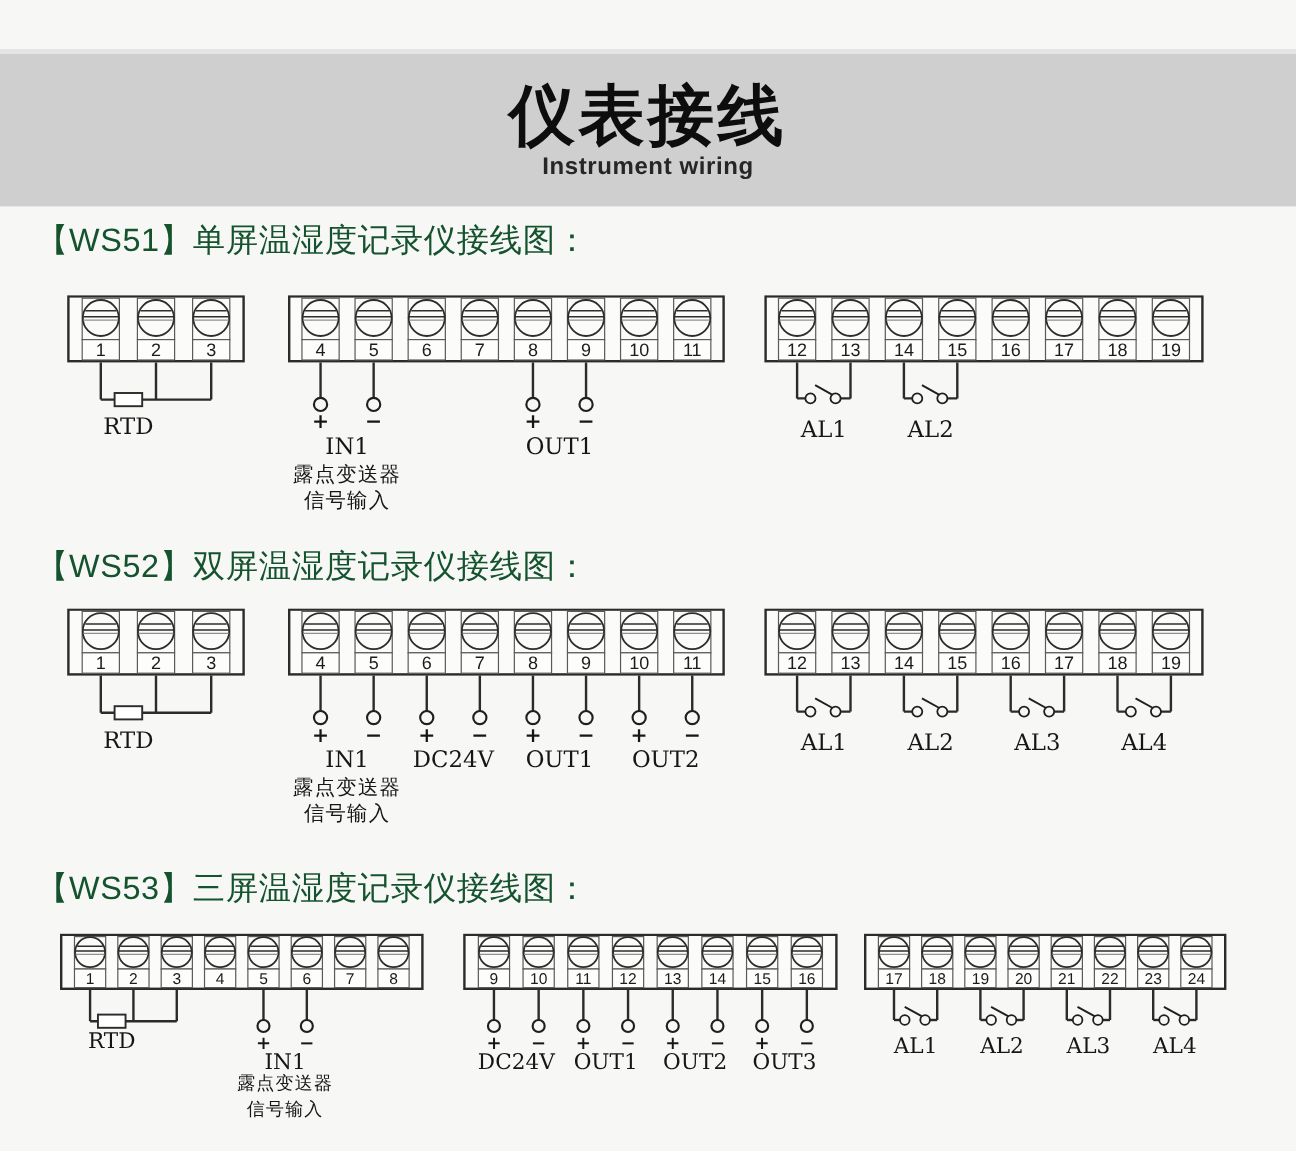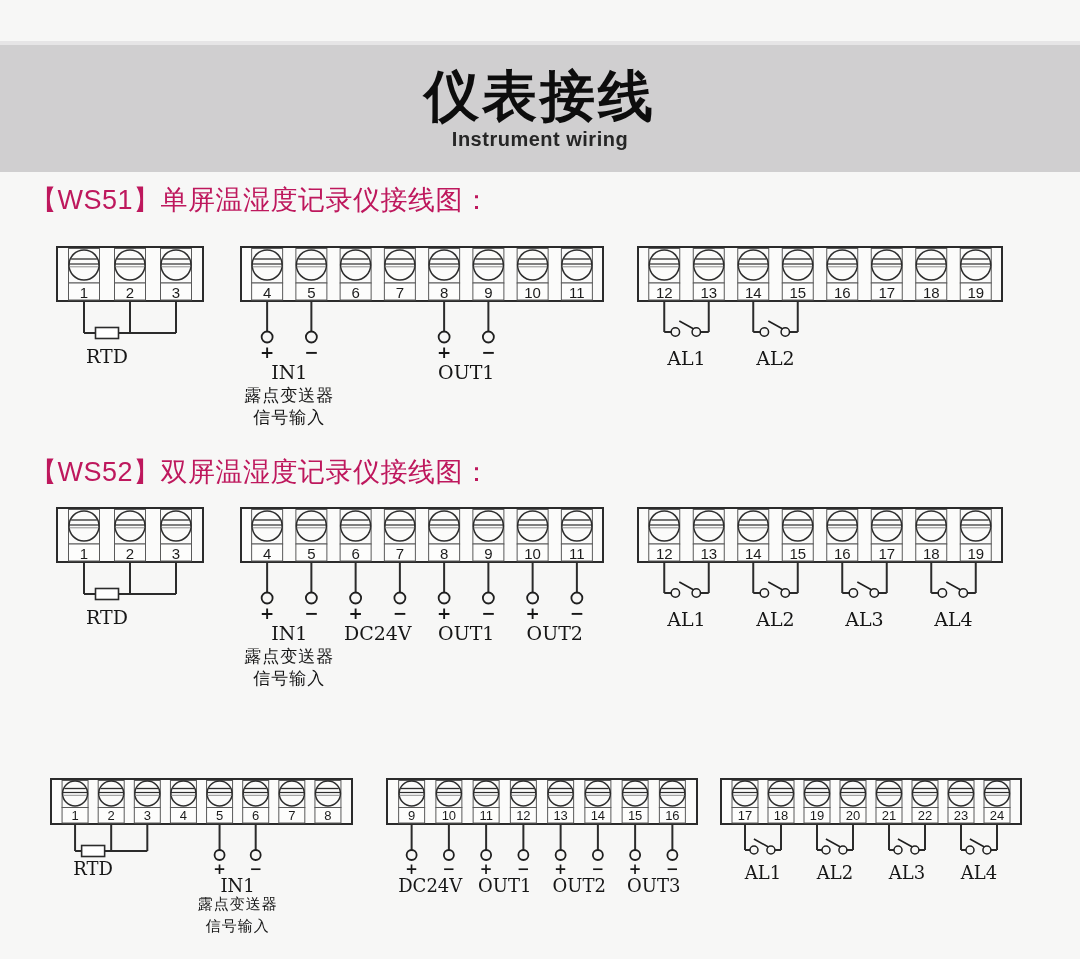--- a/index.html
+++ b/index.html
@@ -14,21 +14,21 @@
     display:flex;flex-direction:column;align-items:center;justify-content:center;margin-top:41px;
   }
   #banner .main-title{
     font-size:55px;font-weight:700;color:#0d0d0d;letter-spacing:3px;line-height:60px;
   }
   #banner .sub-title{
     font-size:20px;font-weight:700;color:#262626;letter-spacing:0.5px;margin-top:2px;
   }
   .section-title{
     position:absolute;left:30px;font-size:27px;line-height:32px;
-    font-weight:500;color:#be185d;letter-spacing:0.5px;white-space:nowrap;
+    font-weight:500;color:#14532d;letter-spacing:0.5px;white-space:nowrap;
   }
   svg.diagram{position:absolute;left:0;}
 </style>
 </head>
 <body>
 
 <div id="stage">
   <div id="banner">
     <div class="main-title">仪表接线</div>
     <div class="sub-title">Instrument wiring</div>
@@ -526,20 +526,21 @@
           <line x1="975.75" y1="56" x2="975.75" y2="86" stroke="#2b2b2b" stroke-width="2"></line>
           <line x1="931.25" y1="86" x2="938.175" y2="86" stroke="#2b2b2b" stroke-width="2"></line>
           <line x1="967.49" y1="86" x2="975.75" y2="86" stroke="#2b2b2b" stroke-width="2"></line>
           <circle cx="942.375" cy="86" r="4.2" fill="#f7f7f6" stroke="#1f1f1f" stroke-width="1.5"></circle>
           <circle cx="963.29" cy="86" r="4.2" fill="#f7f7f6" stroke="#1f1f1f" stroke-width="1.5"></circle>
           <line x1="960.79" y1="83" x2="946.29" y2="75" stroke="#1f1f1f" stroke-width="1.6"></line>
           <text x="953.5" y="112" text-anchor="middle" dominant-baseline="central" fill="#161616" font-size="19" font-family="&quot;DejaVu Serif&quot;,serif">AL4</text>
         </g>
       </g>
     </svg>
+    <div class="section-title" style="top: 724px;">【WS53】三屏温湿度记录仪接线图：</div>
     <svg class="diagram" width="1080" height="162" viewBox="0 0 1080 162" style="top: 778px;">
       <g>
         <rect x="51" y="1" width="301" height="45" fill="#fbfbfa" stroke="#2b2b2b" stroke-width="2"></rect>
         <g>
           <rect x="62.0625" y="2.5" width="26" height="27" fill="none" stroke="#5a5a5a" stroke-width="1"></rect>
           <circle cx="75.0625" cy="15.5" r="12.5" fill="#fbfbfa" stroke="#2d2d2d" stroke-width="1.5"></circle>
           <line x1="64.3125" y1="10.5" x2="85.8125" y2="10.5" stroke="#2d2d2d" stroke-width="1.3"></line>
           <line x1="62.5625" y1="14.5" x2="87.5625" y2="14.5" stroke="#2d2d2d" stroke-width="1.2"></line>
           <line x1="62.9375" y1="17.3" x2="87.1875" y2="17.3" stroke="#909090" stroke-width="1"></line>
           <rect x="62.0625" y="29.5" width="26" height="15.5" fill="#fdfdfc" stroke="#5a5a5a" stroke-width="1"></rect>

